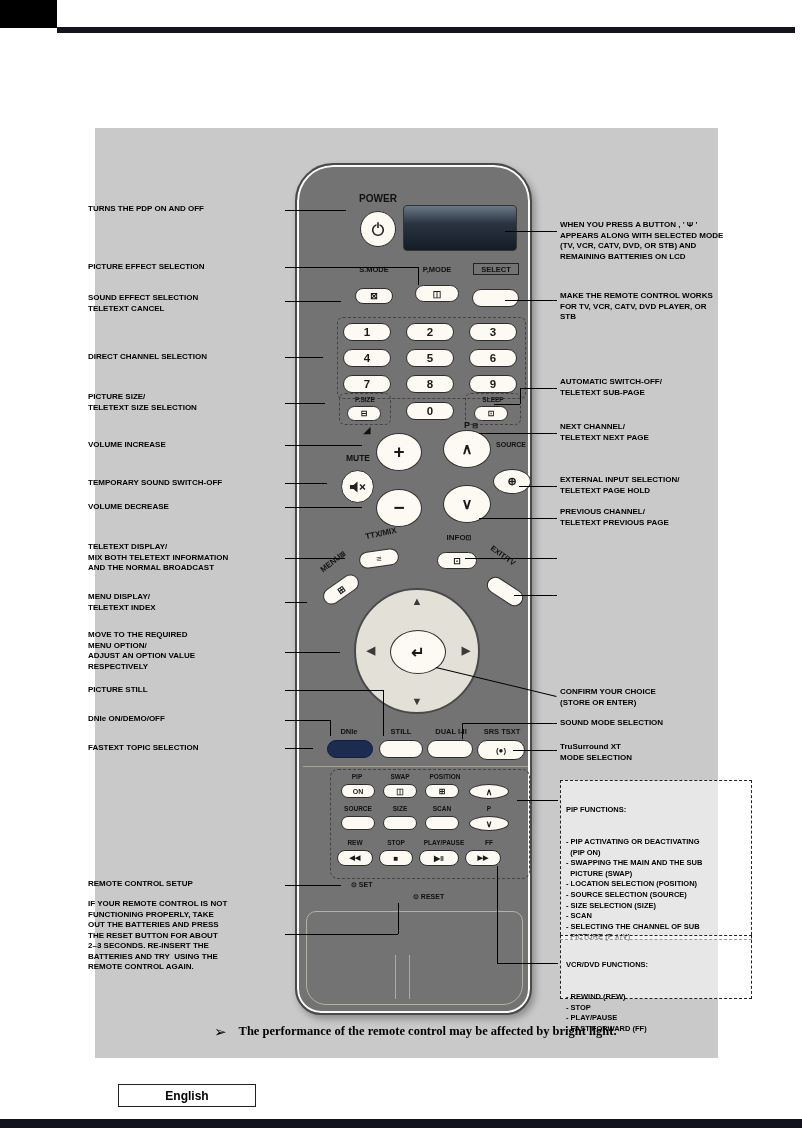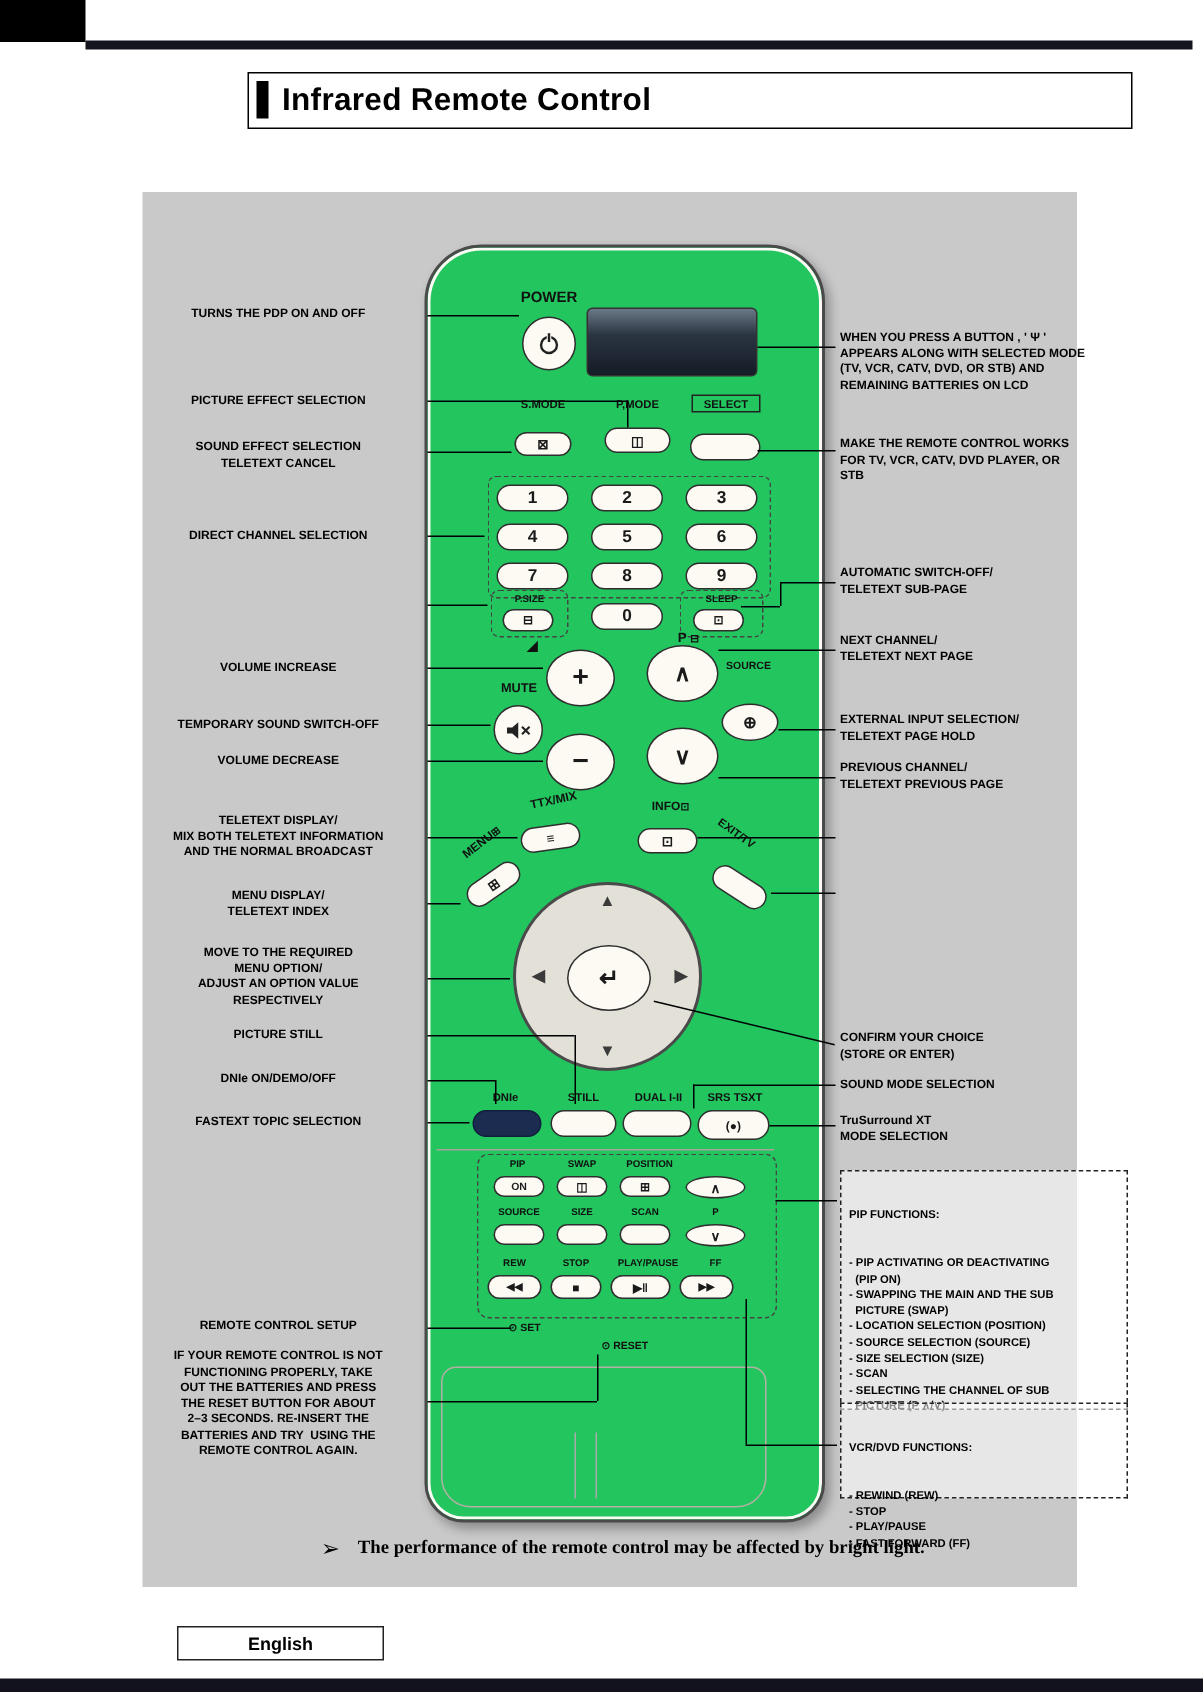--- a/index.html
+++ b/index.html
@@ -1,41 +1,37 @@
 <!DOCTYPE html>
 <html><head>
 <meta charset="utf-8">
 <style>
   *{margin:0;padding:0;box-sizing:border-box}
   html,body{background:#ffffff}
   #page{position:relative;width:802px;height:1128px;background:#ffffff;font-family:"Liberation Sans",sans-serif;overflow:hidden}
   .abs{position:absolute}
-  .co-l{position:absolute;left:88px;width:195px;text-align:center;font:bold 8px/10.5px "Liberation Sans",sans-serif;color:#000;white-space:pre-wrap}
+  .co-l{position:absolute;left:88px;width:195px;text-align:left;font:bold 8px/10.5px "Liberation Sans",sans-serif;color:#000;white-space:pre-wrap}
   .co-r{position:absolute;left:560px;width:200px;text-align:left;font:bold 8px/10.5px "Liberation Sans",sans-serif;color:#000;white-space:pre-wrap}
   .co-box{position:absolute;left:560px;width:192px;border:1px dashed #222;background:rgba(255,255,255,.55);padding:3px 5px;font:bold 7.5px/10.6px "Liberation Sans",sans-serif;white-space:pre-wrap;color:#000}
   .hl{position:absolute;border-top:1px solid #000;height:0}
   .vl{position:absolute;border-left:1px solid #000;width:0}
-  #remote{position:absolute;left:283px;top:163px;width:267px;height:852px;background:#22c55e;border:2px solid #4a4a4a;border-radius:38px 38px 26px 26px;box-shadow:inset 0 0 0 2px #fbfaf5,3px 4px 7px rgba(0,0,0,.3)}
+  #remote{position:absolute;left:295px;top:163px;width:237px;height:852px;background:#737373;border:2px solid #4a4a4a;border-radius:38px 38px 26px 26px;box-shadow:inset 0 0 0 2px #fbfaf5,3px 4px 7px rgba(0,0,0,.3)}
   .btn{position:absolute;display:flex;align-items:center;justify-content:center;background:#fcfaf3;border:1.3px solid #2e2e2e;border-radius:12px;font-family:"Liberation Sans",sans-serif;font-weight:bold;color:#1a1a1a}
   .lbl{position:absolute;font-family:"Liberation Sans",sans-serif;font-weight:bold;color:#111;text-align:center}
   .dashedbox{position:absolute;border:1.2px dashed #444;border-radius:6px}
   .seam{position:absolute;border-top:1px solid #a6a398;height:0}
 </style>
 </head>
 <body>
 
 <div id="page">
 
   <div class="abs" style="left:0;top:0;width:57px;height:28px;background:#000"></div>
   <div class="abs" style="left:57px;top:27px;width:738px;height:6px;background:#14141f"></div>
 
-  <div class="abs" style="left:165px;top:48px;width:590px;height:38px;background:#fff;border:1.5px solid #000">
-    <div class="abs" style="left:5px;top:5px;width:8px;height:25px;background:#000"></div>
-    <div class="abs" style="left:22px;top:6px;font:bold 21px 'Liberation Sans',sans-serif;color:#000;letter-spacing:.2px">Infrared Remote Control</div>
-  </div>
 
   <div class="abs" style="left:95px;top:128px;width:623px;height:930px;background:#c9c9c9"></div>
 
   <div id="remote">
 
     <div class="lbl" style="left:58px;top:28px;width:46px;font-size:10px">POWER</div>
     <div class="btn" style="left:63px;top:46px;width:36px;height:36px;border-radius:50%;border-width:1.8px">
       <svg width="16" height="16" viewBox="0 0 16 16">
           <circle cx="8" cy="9" r="5.3" fill="none" stroke="#222" stroke-width="1.6"></circle>
           <line x1="8" y1="1" x2="8" y2="7.5" stroke="#f6f4ee" stroke-width="3"></line>
@@ -192,20 +188,22 @@
     <div class="abs" style="left:9px;top:746px;width:217px;height:94px;border:1px solid #b3b0a5;border-radius:10px 10px 20px 20px"></div>
     <div class="vl" style="left:98px;top:790px;height:44px;border-color:#aaa"></div>
     <div class="vl" style="left:112px;top:790px;height:44px;border-color:#aaa"></div>
   </div>
 
   <div class="co-l" style="top:204px">TURNS THE PDP ON AND OFF</div>
   <div class="co-l" style="top:262px">PICTURE EFFECT SELECTION</div>
   <div class="co-l" style="top:293px">SOUND EFFECT SELECTION
 TELETEXT CANCEL</div>
   <div class="co-l" style="top:352px">DIRECT CHANNEL SELECTION</div>
+  <div class="co-l" style="top:392px">PICTURE SIZE/
+TELETEXT SIZE SELECTION</div>
   <div class="co-l" style="top:440px">VOLUME INCREASE</div>
   <div class="co-l" style="top:478px">TEMPORARY SOUND SWITCH-OFF</div>
   <div class="co-l" style="top:502px">VOLUME DECREASE</div>
   <div class="co-l" style="top:542px">TELETEXT DISPLAY/
 MIX BOTH TELETEXT INFORMATION
 AND THE NORMAL BROADCAST</div>
   <div class="co-l" style="top:592px">MENU DISPLAY/
 TELETEXT INDEX</div>
   <div class="co-l" style="top:630px">MOVE TO THE REQUIRED
 MENU OPTION/

